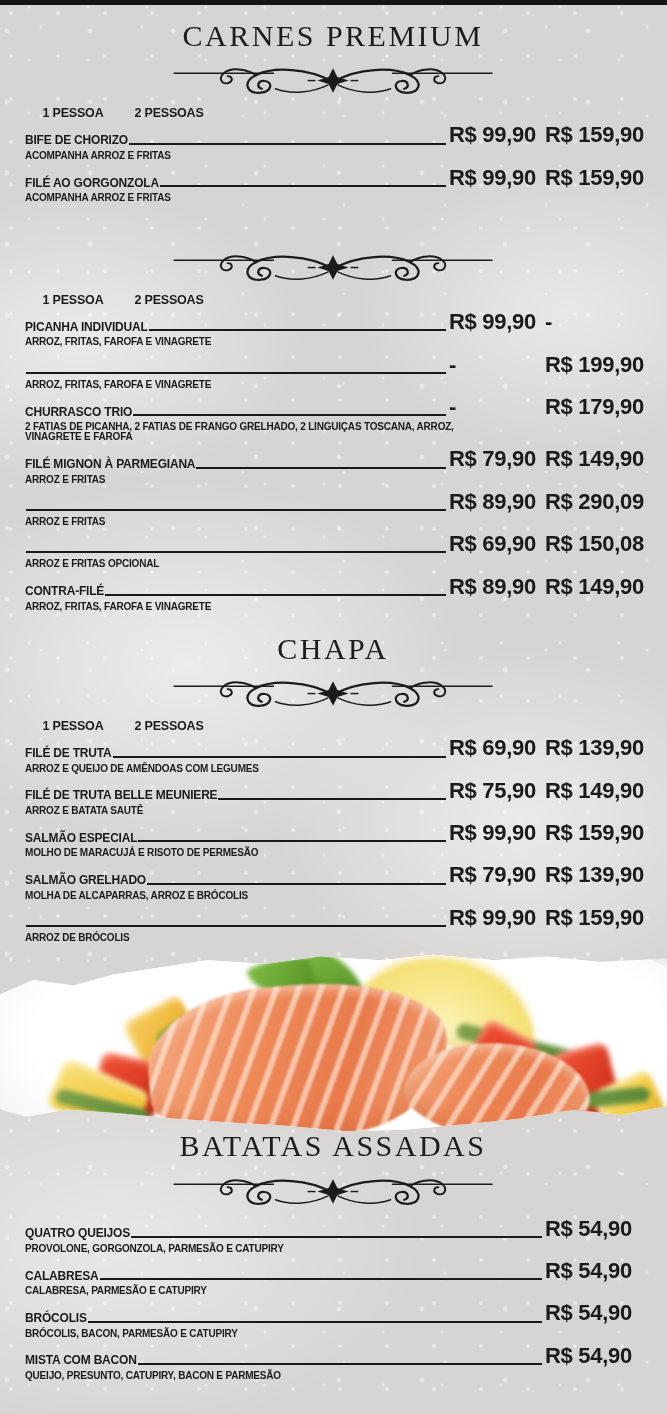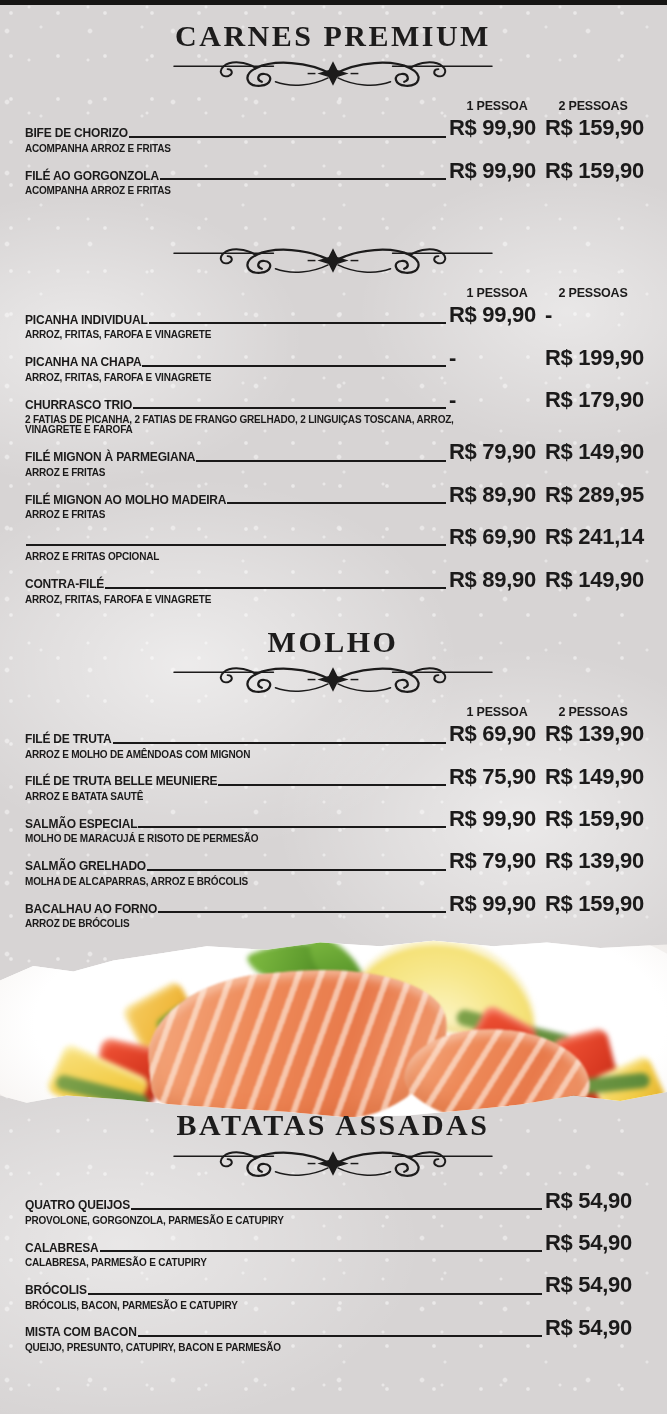--- a/index.html
+++ b/index.html
@@ -23,35 +23,35 @@
       radial-gradient(circle at 11px 13px, rgba(255,255,255,.9) 0 1.2px, transparent 2.4px),
       radial-gradient(circle at 29px 7px,  rgba(255,255,255,.8) 0 1px,   transparent 2px),
       radial-gradient(circle at 7px 31px,  rgba(255,255,255,.8) 0 1.6px, transparent 3px),
       radial-gradient(circle at 41px 27px, rgba(255,255,255,.7) 0 1px,   transparent 2px);
     background-size: 47px 43px, 59px 53px, 83px 71px, 101px 89px;
   }
   .top-strip{height:5px;background:#161514;}
   .pad{padding:0 26px 0 25px;position:relative;z-index:2;}
 
   .sec-title{
-    margin:4px;text-align:center;
+    margin:11px;text-align:center;
     font-family:"Liberation Serif","DejaVu Serif",serif;
-    font-weight:700;font-size:30px;line-height:1.08;
+    font-weight:400;font-size:30px;line-height:1.08;
     letter-spacing:2.5px;color:#1d1c1c;
   }
   .flourish{display:block;margin:1px auto 7px;width:322px;height:36px;}
   .fl-stroke{stroke:#1c1b1b;fill:none;stroke-linecap:round;}
   .fl-fill{fill:#1c1b1b;}
 
   .sec-premium{margin-top:15px;}
   .sec-carnes{margin-top:47px;}
   .sec-peixes{margin-top:21px;}
   .sec-batatas{margin-top:-12px;}
 
-  .cols-head{display:flex;justify-content:flex-end;margin:4px 0 3px;}
+  .cols-head{display:flex;margin:4px 0 3px;}
   .cols-head .h{width:96px;text-align:center;font-size:12.5px;font-weight:700;letter-spacing:-0.2px;}
 
   .item{margin-bottom:5px;}
   .line{display:flex;align-items:flex-end;}
   .name{font-size:12px;font-weight:700;line-height:1.12;letter-spacing:-0.2px;white-space:nowrap;}
   .leader{flex:1 1 auto;min-width:14px;border-bottom:2.2px solid #1a1919;margin:0 3px 3px 1px;}
   .price{width:96px;text-align:left;font-size:22px;font-weight:700;letter-spacing:-0.3px;line-height:1.1;white-space:nowrap;}
   .desc{font-size:10px;font-weight:700;line-height:1.02;letter-spacing:-0.2px;margin-top:3px;max-width:452px;}
 
   
@@ -153,21 +153,20 @@
             <div class="line">
               <span class="name">PICANHA INDIVIDUAL</span>
               <span class="leader"></span>
               <span class="price">R$ 99,90</span>
               <span class="price">-</span>
             </div>
             <div class="desc">ARROZ, FRITAS, FAROFA E VINAGRETE</div>
           </div>
           <div class="item">
             <div class="line">
-              <span class="name">PICANHA NA CHAPA</span>
               <span class="leader"></span>
               <span class="price">-</span>
               <span class="price">R$ 199,90</span>
             </div>
             <div class="desc">ARROZ, FRITAS, FAROFA E VINAGRETE</div>
           </div>
           <div class="item">
             <div class="line">
               <span class="name">CHURRASCO TRIO</span>
               <span class="leader"></span>
@@ -180,65 +179,64 @@
             <div class="line">
               <span class="name">FILÉ MIGNON À PARMEGIANA</span>
               <span class="leader"></span>
               <span class="price">R$ 79,90</span>
               <span class="price">R$ 149,90</span>
             </div>
             <div class="desc">ARROZ E FRITAS</div>
           </div>
           <div class="item">
             <div class="line">
-              <span class="name">FILÉ MIGNON AO MOLHO MADEIRA</span>
               <span class="leader"></span>
               <span class="price">R$ 89,90</span>
-              <span class="price">R$ 289,95</span>
+              <span class="price">R$ 290,09</span>
             </div>
             <div class="desc">ARROZ E FRITAS</div>
           </div>
           <div class="item">
             <div class="line">
               <span class="leader"></span>
               <span class="price">R$ 69,90</span>
-              <span class="price">R$ 241,14</span>
+              <span class="price">R$ 150,08</span>
             </div>
             <div class="desc">ARROZ E FRITAS OPCIONAL</div>
           </div>
           <div class="item">
             <div class="line">
               <span class="name">CONTRA-FILÉ</span>
               <span class="leader"></span>
               <span class="price">R$ 89,90</span>
               <span class="price">R$ 149,90</span>
             </div>
             <div class="desc">ARROZ, FRITAS, FAROFA E VINAGRETE</div>
           </div>
         </div>
     </section>
 
     <section class="sec-peixes">
-      <h2 class="sec-title">MOLHO</h2>
+      <h2 class="sec-title">CHAPA</h2>
       <svg class="flourish" viewBox="0 0 330 36">
           <use href="#flourish"></use>
         </svg>
       <div class="cols-head">
         <span class="h">1 PESSOA</span>
         <span class="h">2 PESSOAS</span>
       </div>
       <div>
           <div class="item">
             <div class="line">
               <span class="name">FILÉ DE TRUTA</span>
               <span class="leader"></span>
               <span class="price">R$ 69,90</span>
               <span class="price">R$ 139,90</span>
             </div>
-            <div class="desc">ARROZ E MOLHO DE AMÊNDOAS COM MIGNON</div>
+            <div class="desc">ARROZ E QUEIJO DE AMÊNDOAS COM LEGUMES</div>
           </div>
           <div class="item">
             <div class="line">
               <span class="name">FILÉ DE TRUTA BELLE MEUNIERE</span>
               <span class="leader"></span>
               <span class="price">R$ 75,90</span>
               <span class="price">R$ 149,90</span>
             </div>
             <div class="desc">ARROZ E BATATA SAUTÊ</div>
           </div>
@@ -255,21 +253,20 @@
             <div class="line">
               <span class="name">SALMÃO GRELHADO</span>
               <span class="leader"></span>
               <span class="price">R$ 79,90</span>
               <span class="price">R$ 139,90</span>
             </div>
             <div class="desc">MOLHA DE ALCAPARRAS, ARROZ E BRÓCOLIS</div>
           </div>
           <div class="item">
             <div class="line">
-              <span class="name">BACALHAU AO FORNO</span>
               <span class="leader"></span>
               <span class="price">R$ 99,90</span>
               <span class="price">R$ 159,90</span>
             </div>
             <div class="desc">ARROZ DE BRÓCOLIS</div>
           </div>
         </div>
     </section>
   </div>
 

